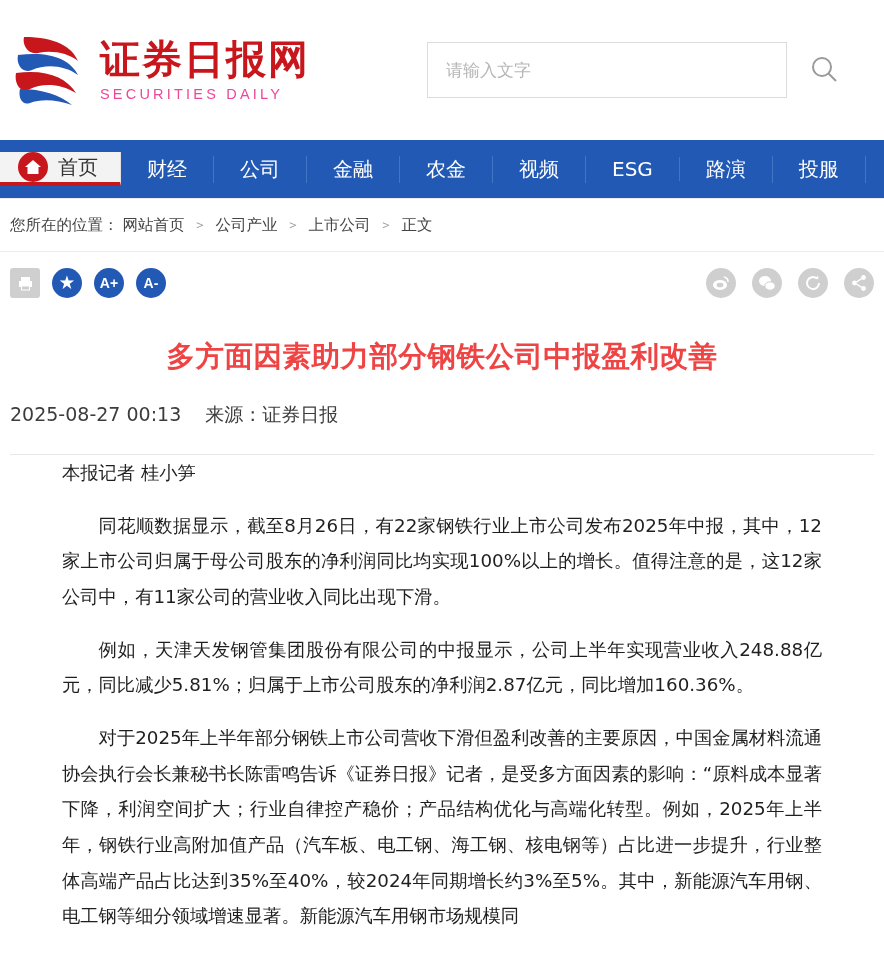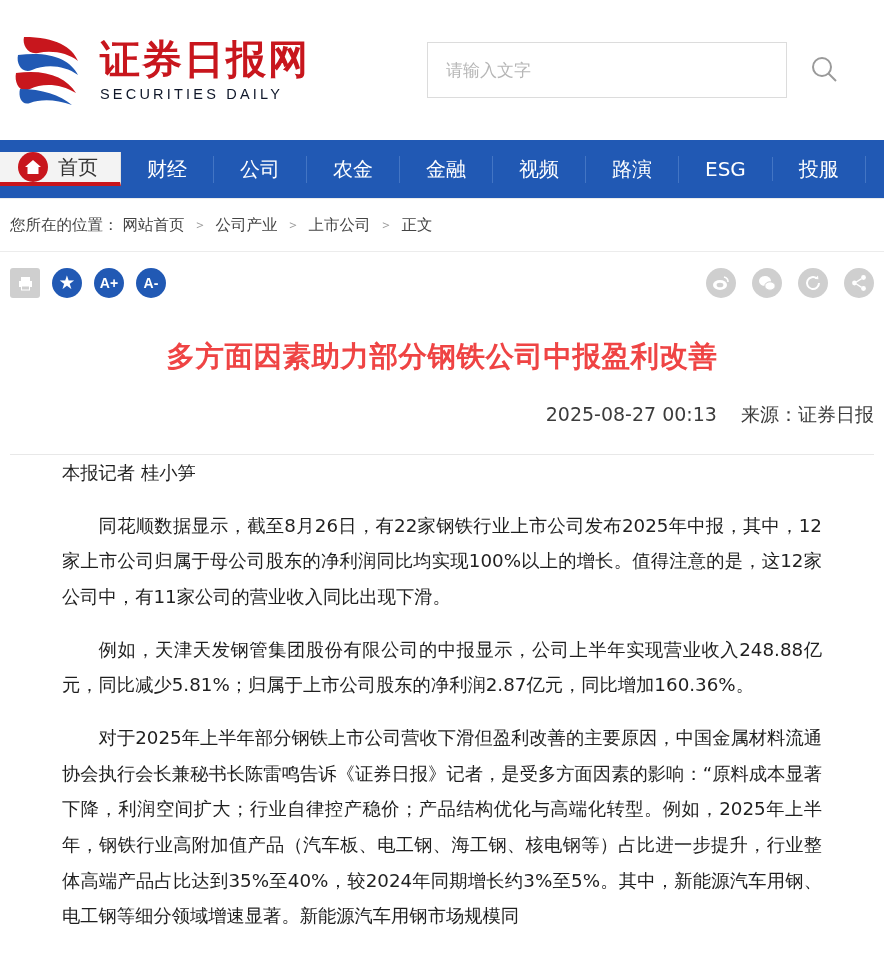--- a/index.html
+++ b/index.html
@@ -34,21 +34,21 @@
     font-family: "DejaVu Sans", sans-serif;
     font-size: 40px;
     font-weight: bold;
     color: #c8161d;
     letter-spacing: 2px;
     line-height: 1.05;
     white-space: nowrap;
   }
   .logo-en {
     font-size: 14.5px;
-    color: #0f172a;
+    color: #ec4899;
     letter-spacing: 3.2px;
     margin-top: 6px;
     white-space: nowrap;
   }
   .search-wrap {
     display: flex;
     align-items: center;
     margin-left: 72px;
   }
   .search-box {
@@ -157,21 +157,21 @@
   .art-title {
     text-align: center;
     font-family: "DejaVu Sans", sans-serif;
     font-size: 28.5px;
     font-weight: bold;
     color: #ef4444;
     letter-spacing: 0.5px;
     margin: 24px 0 0 0;
   }
   .art-meta {
-    text-align: right;
+    text-align: left;
     font-family: "DejaVu Sans", sans-serif;
     font-size: 19px;
     color: #3c3c3c;
     margin-top: 26px;
     padding-bottom: 26px;
     border-bottom: 1px solid #e8e8e8;
   }
   .art-body {
     padding: 0 52px;
     font-family: "DejaVu Sans", sans-serif;
@@ -227,33 +227,33 @@
     </span>
     <span>首页</span>
   </div>
   <div class="nav-item">
       <span>财经</span>
     </div>
   <div class="nav-item">
       <span>公司</span>
     </div>
   <div class="nav-item">
+      <span>金融</span>
+    </div>
+  <div class="nav-item">
       <span>农金</span>
     </div>
   <div class="nav-item">
-      <span>金融</span>
-    </div>
-  <div class="nav-item">
       <span>视频</span>
     </div>
   <div class="nav-item">
+      <span>ESG</span>
+    </div>
+  <div class="nav-item">
       <span>路演</span>
-    </div>
-  <div class="nav-item">
-      <span>ESG</span>
     </div>
   <div class="nav-item">
       <span>投服</span>
     </div>
 </div>
 
 <div class="crumb-wrap">
   <span class="crumb-label">您所在的位置：</span>
   <span class="crumb-link">网站首页</span>
   <span class="crumb-sep">＞</span>

